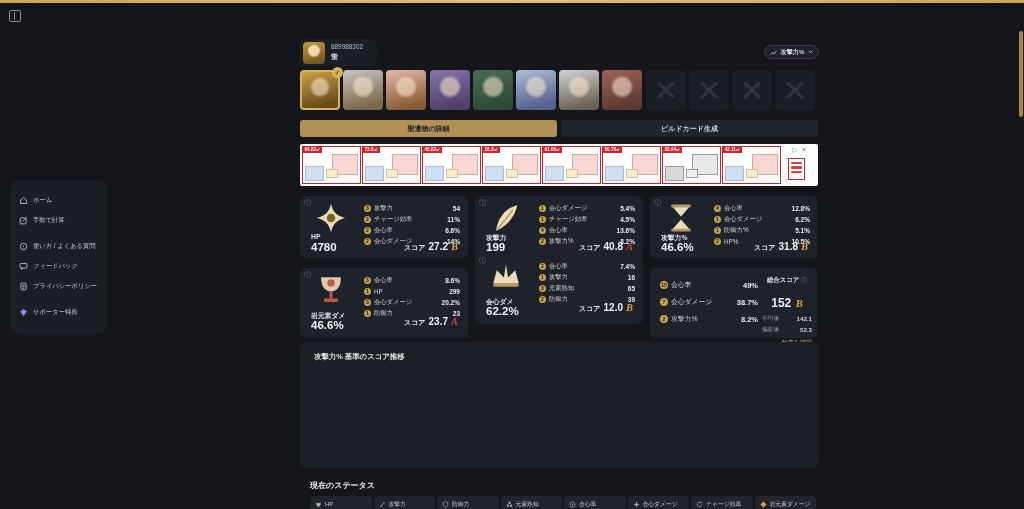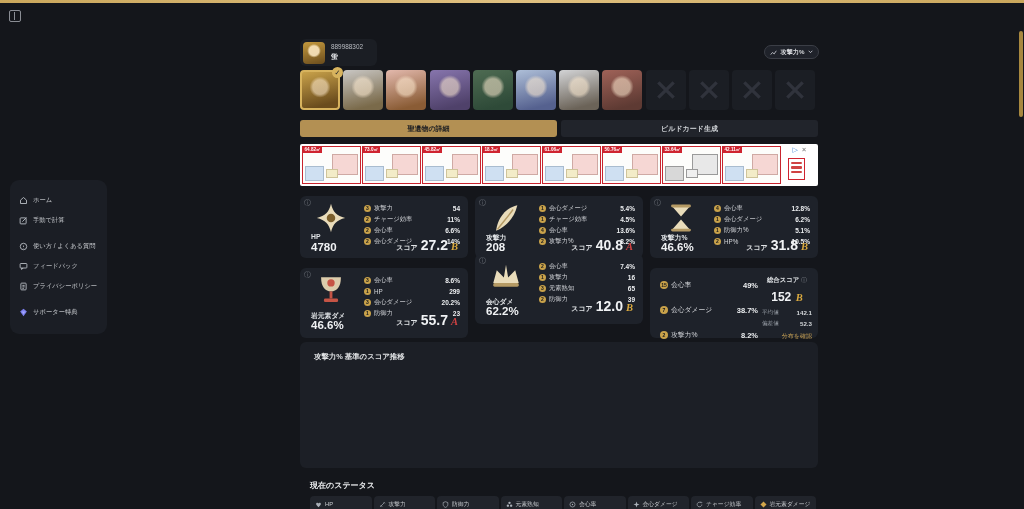--- a/index.html
+++ b/index.html
@@ -76,34 +76,34 @@
   .mvalue{position:absolute;left:11px;top:45px;font-size:11.5px;font-weight:bold;color:#f0f2f4}
   .tall .mlabel{top:43px}.tall .mvalue{top:51px}
   .subs{position:absolute;left:64px;top:7px;right:8px}
   .srow{display:flex;align-items:center;height:11px;gap:3px}
   .snum{width:7px;height:7px;border-radius:50%;background:#c9a24a;color:#15171b;font-size:5px;font-weight:bold;text-align:center;line-height:7.5px;flex:0 0 auto}
   .slabel{font-size:6.3px;color:#d4d6da;flex:1;white-space:nowrap}
   .sval{font-size:6.5px;font-weight:bold;color:#eceef0}
   .score{position:absolute;right:10px;bottom:5px;display:flex;align-items:baseline;gap:3px}
   .tall .score{bottom:10px}
   .score .st{font-size:7px;font-weight:bold;color:#dfe2e5}
-  .score .sv{font-size:14px;font-weight:bold;color:#f0f2f4}
+  .score .sv{font-size:10px;font-weight:bold;color:#f0f2f4}
   .badge{font-family:"Liberation Serif","DejaVu Serif",serif;font-style:italic;font-weight:bold;font-size:10.5px}
   .gB{color:#d9a93f}.gA{color:#d04343}
 
   
-  .sumrows{position:absolute;left:10px;top:12px;width:98px;display:flex;flex-direction:column;gap:15px}
+  .sumrows{position:absolute;left:10px;top:12px;width:98px;display:flex;flex-direction:column;gap:7px}
   .sumrow{display:flex;align-items:center;gap:3px}
   .sumrow .snum{width:8px;height:8px;line-height:8.5px;font-size:5px}
   .sumrow .slabel{font-size:6.8px}
   .sumrow .sval{font-size:7.5px}
   .sumright{position:absolute;left:112px;top:8px;width:50px}
   .tslabel{font-size:6.4px;font-weight:bold;color:#dfe2e5;text-align:center;white-space:nowrap}
   .tslabel .i{font-weight:normal;color:#8a8e96;font-size:6px}
-  .tscore{text-align:center;margin-top:2px}
+  .tscore{text-align:center;margin-top:8px}
   .tscore .sv{font-size:12px;font-weight:bold;color:#f0f2f4}
   .mrow{display:flex;justify-content:space-between;margin-top:3.5px}
   .mrow .k{font-size:5.6px;color:#9aa0a8}
   .mrow .v{font-size:6.2px;font-weight:bold;color:#d5d8db}
   .distlink{margin-top:4px;text-align:right;font-size:6px;color:#c9a254;cursor:pointer}
 
   
   .trend{left:300px;top:342px;width:518px;height:126px;background:#1c1f26;border-radius:6px}
   .ttitle{position:absolute;left:14px;top:10px;font-size:7.4px;font-weight:bold;color:#e2e4e6}
   .tempty{position:absolute;left:0;right:0;top:62px;text-align:center;font-size:8px;color:#8b8f96}
@@ -324,21 +324,21 @@
       </div>
   </div>
 
   <div class="abs card" style="left:475px;top:196px;height:62px">
     <span class="info">ⓘ</span>
     <svg class="aicon" viewBox="0 0 24 24">
         <path d="M5 21C6 13 11 5 20 3 18 12 12 18 5 21Z" fill="#e9dcba"></path>
         <path d="M6 20C9.5 15.5 13 11.5 17 6" stroke="#b59a64" fill="none" stroke-width="1"></path>
       </svg>
     <div class="mlabel">攻撃力</div>
-    <div class="mvalue">208</div>
+    <div class="mvalue">199</div>
     <div class="subs">
       <div class="srow">
           <span class="snum">1</span>
           <span class="slabel">会心ダメージ</span>
           <span class="sval">5.4%</span>
         </div>
       <div class="srow">
           <span class="snum">1</span>
           <span class="slabel">チャージ効率</span>
           <span class="sval">4.5%</span>
@@ -426,21 +426,21 @@
           <span class="sval">20.2%</span>
         </div>
       <div class="srow">
           <span class="snum">1</span>
           <span class="slabel">防御力</span>
           <span class="sval">23</span>
         </div>
     </div>
     <div class="score">
         <span class="st">スコア</span>
-        <span class="sv">55.7</span>
+        <span class="sv">23.7</span>
         <span class="badge gA">A</span>
       </div>
   </div>
 
   <div class="abs card tall" style="left:475px;top:254px;height:70px">
     <span class="info">ⓘ</span>
     <svg class="aicon" viewBox="0 0 24 24">
         <path d="M3 17l2.5-9 5 5L12 4l1.5 9 5-5L21 17z" fill="#e9dcba"></path>
         <rect x="3" y="17" width="18" height="2.5" rx="1" fill="#b59a64"></rect>
       </svg>

